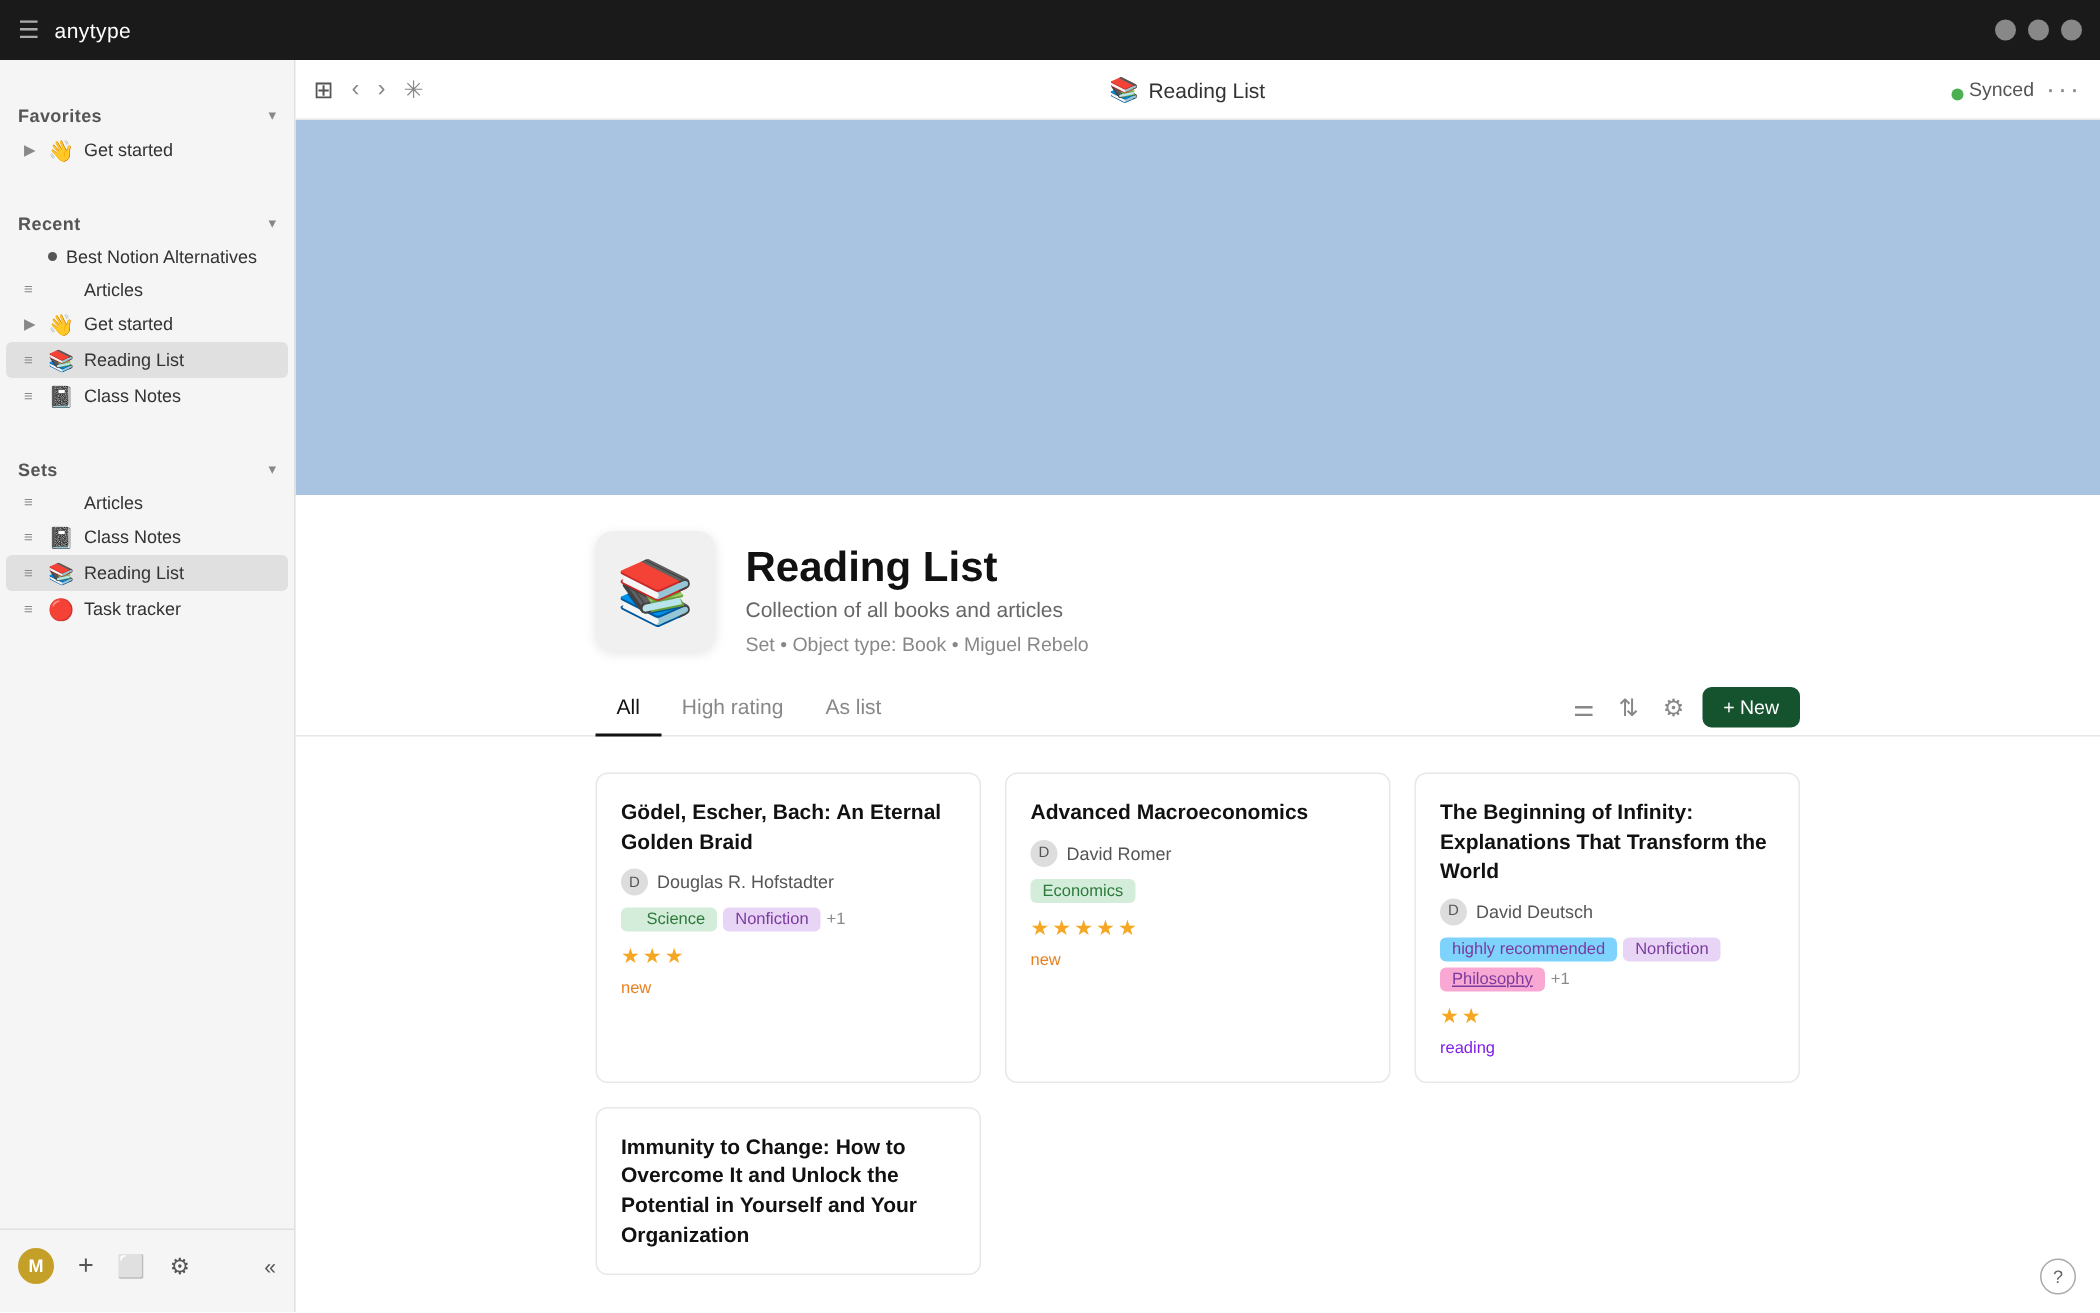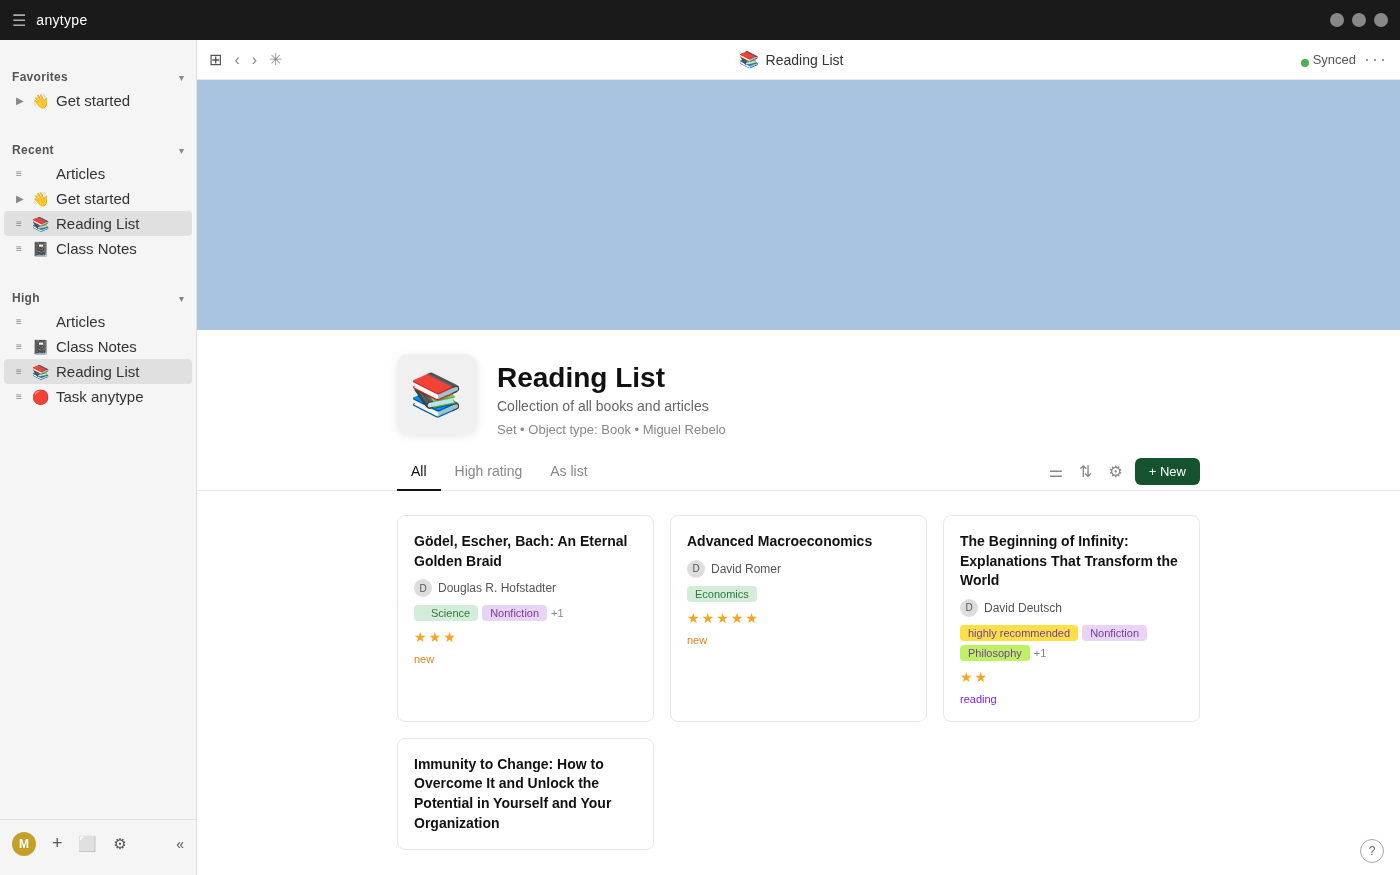--- a/index.html
+++ b/index.html
@@ -64,21 +64,21 @@
       padding: 4px 12px;
       font-size: 13px;
       color: #333;
       cursor: pointer;
       border-radius: 4px;
       margin: 0 4px;
     }
     .sidebar-item.active { background: #e0e0e0; }
     .sidebar-item .expand-icon { font-size: 10px; color: #888; width: 10px; }
     .sidebar-item .item-icon { font-size: 14px; width: 18px; text-align: center; }
-    .sidebar-item .item-label { font-size: 15px; }
+    .sidebar-item .item-label { font-size: 12px; }
     .sidebar-dot { width: 6px; height: 6px; border-radius: 50%; background: #555; flex-shrink: 0; }
 
     
     .content-area {
       flex: 1;
       display: flex;
       flex-direction: column;
       overflow: hidden;
     }
 
@@ -199,22 +199,22 @@
     .book-tags { display: flex; align-items: center; gap: 4px; flex-wrap: wrap; }
     .tag {
       padding: 2px 8px;
       border-radius: 4px;
       font-size: 11px;
       font-weight: 500;
     }
     .tag-science { background: #d4edda; color: #2d7a3c; padding-left: 17px; }
     .tag-nonfiction { background: #e8d5f5; color: #7a3a9e; }
     .tag-economics { background: #d4edda; color: #2d7a3c; }
-    .tag-philosophy { background: #bef264; color: #7a3a9e; }
-    .tag-recommended { background: #fde047; color: #7a3a9e; text-align: right; }
+    .tag-philosophy { background: #f9a8d4; color: #7a3a9e; text-decoration: underline; }
+    .tag-recommended { background: #7dd3fc; color: #7a3a9e; text-align: right; }
     .tag-count { font-size: 11px; color: #888; }
     .book-stars { display: flex; gap: 2px; font-size: 14px; }
     .star-filled { color: #f5a623; }
     .book-status { font-size: 11px; font-weight: 500; }
     .status-new { color: #e88020; }
     .status-reading { color: #8020e8; }
 
     
     .bottom-bar {
       height: 48px;
@@ -257,20 +257,25 @@
       <span class="expand-icon">▶</span>
       <span class="item-icon">👋</span>
       <span class="item-label">Get started</span>
     </div>
 
     <div class="sidebar-section-header">
       <span class="sidebar-section-title">Recent</span>
       <span class="sidebar-chevron">▾</span>
     </div>
     <div class="sidebar-item">
+      <span class="expand-icon"></span>
+      <span class="sidebar-dot"></span>
+      <span class="item-label">Best Notion Alternatives</span>
+    </div>
+    <div class="sidebar-item">
       <span class="expand-icon">≡</span>
       <span class="item-icon"></span>
       <span class="item-label">Articles</span>
     </div>
     <div class="sidebar-item">
       <span class="expand-icon">▶</span>
       <span class="item-icon">👋</span>
       <span class="item-label">Get started</span>
     </div>
     <div class="sidebar-item active">
@@ -278,42 +283,42 @@
       <span class="item-icon">📚</span>
       <span class="item-label">Reading List</span>
     </div>
     <div class="sidebar-item">
       <span class="expand-icon">≡</span>
       <span class="item-icon">📓</span>
       <span class="item-label">Class Notes</span>
     </div>
 
     <div class="sidebar-section-header">
-      <span class="sidebar-section-title">High</span>
+      <span class="sidebar-section-title">Sets</span>
       <span class="sidebar-chevron">▾</span>
     </div>
     <div class="sidebar-item">
       <span class="expand-icon">≡</span>
       <span class="item-icon"></span>
       <span class="item-label">Articles</span>
     </div>
     <div class="sidebar-item">
       <span class="expand-icon">≡</span>
       <span class="item-icon">📓</span>
       <span class="item-label">Class Notes</span>
     </div>
     <div class="sidebar-item active">
       <span class="expand-icon">≡</span>
       <span class="item-icon">📚</span>
       <span class="item-label">Reading List</span>
     </div>
     <div class="sidebar-item">
       <span class="expand-icon">≡</span>
       <span class="item-icon">🔴</span>
-      <span class="item-label">Task anytype</span>
+      <span class="item-label">Task tracker</span>
     </div>
 
     <div style="flex:1;"></div>
 
     <div class="bottom-bar">
       <div class="bottom-avatar">
         <span>M</span>
       </div>
       <button class="bottom-btn" title="Add">
         <span>+</span>

